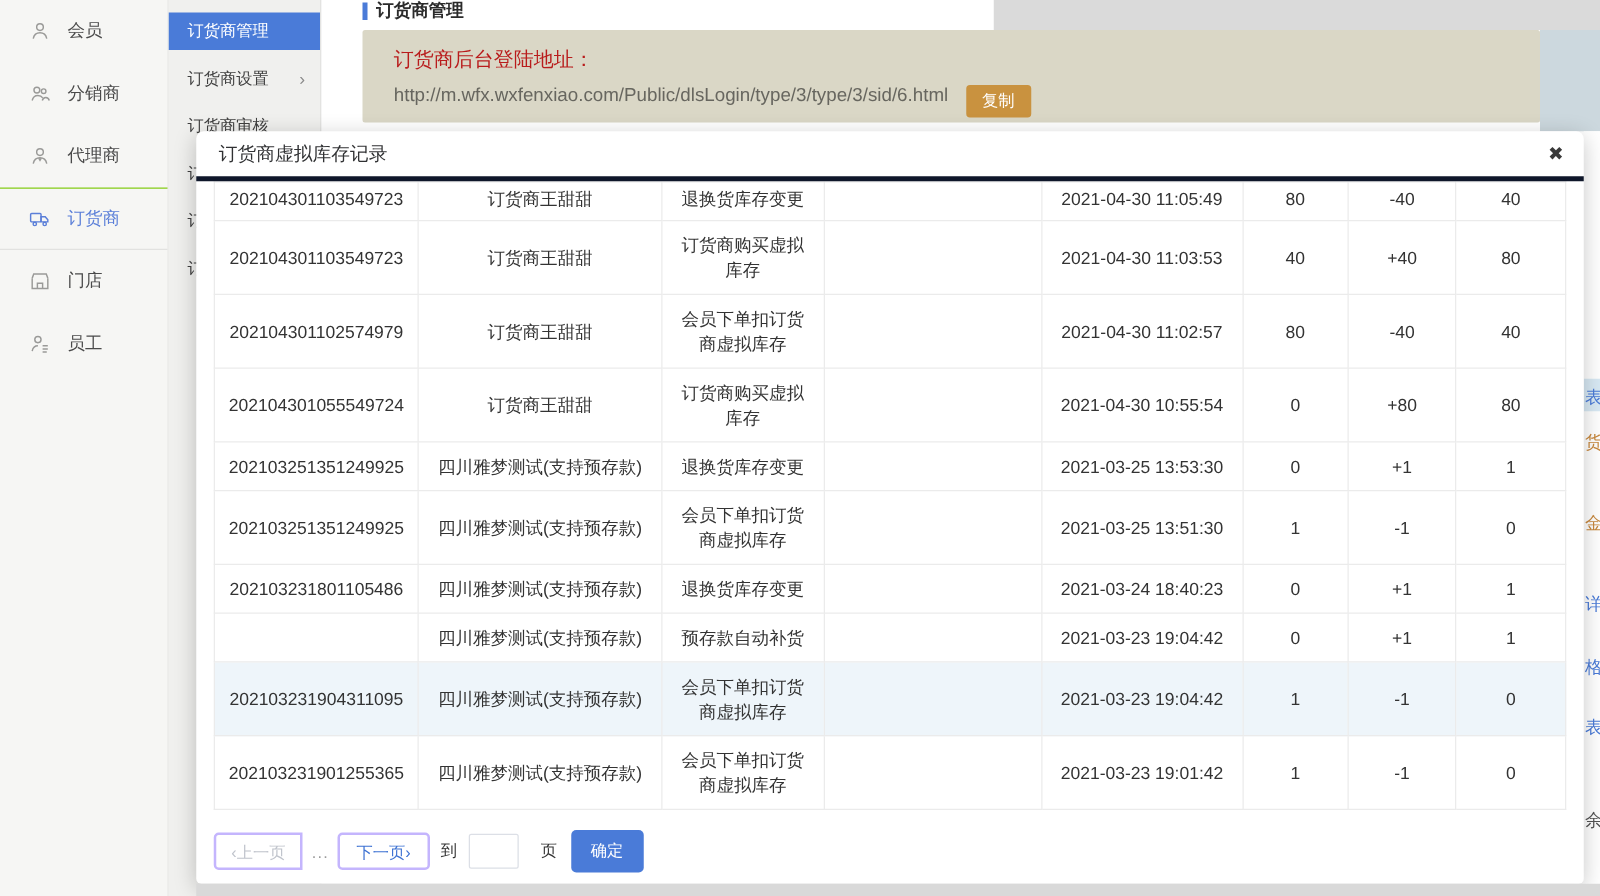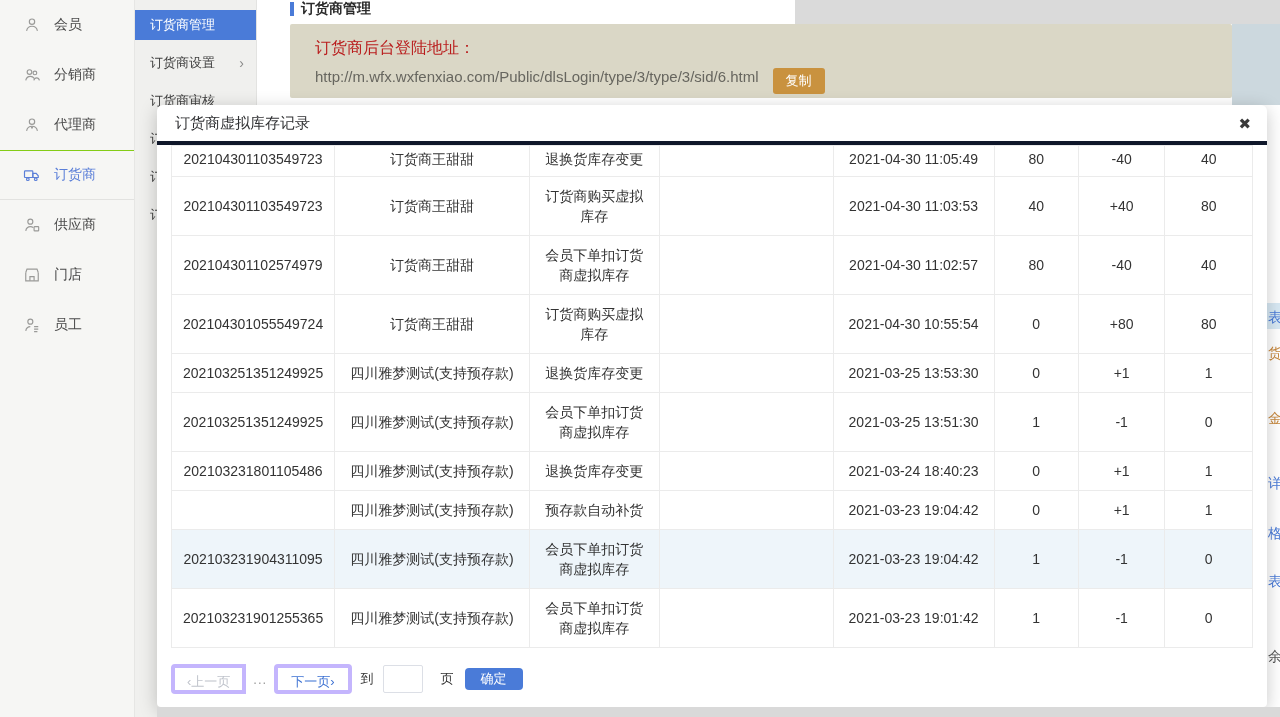--- a/index.html
+++ b/index.html
@@ -59,32 +59,32 @@
     cursor:pointer; line-height:20px; }
   .modal-body { padding:0 14px; }
   table.rec { width:100%; border-collapse:collapse; table-layout:fixed; }
   table.rec td { border:1px solid #ebebeb; text-align:center; font-size:14px; color:#333;
     padding:9px 10px; line-height:20px; word-break:break-all; }
   table.rec tr:first-child td { padding-top:3px; padding-bottom:7px; }
   table.rec tr.hl td { background:#eef5fa; }
 
   
   .pager { margin-top:16px; display:flex; align-items:center; padding-left:0; }
-  .pg-prev, .pg-page, .pg-next { border:4px solid #c4b5fd; background:#fff; height:30px;
+  .pg-prev, .pg-page, .pg-next { border:2px solid #c4b5fd; background:#fff; height:30px;
     line-height:28px; font-size:13px; display:inline-block; text-align:center; cursor:pointer; }
   .pg-prev { border-radius:4px 0 0 4px; color:#c0c4cc; padding:0 12px; }
   .pg-page { width:38px; color:#3f73d3; margin-left:-1px; }
   .pg-page.active { background:var(--accent); border-color:var(--accent); color:#fff; }
   .pg-page.last { border-radius:0 4px 4px 0; }
   .pg-ellipsis { color:#9b9b9b; font-size:13px; margin:0 7px; letter-spacing:1px; }
   .pg-next { border-radius:4px; color:#3f73d3; padding:0 13px; }
   .pg-goto { font-size:13px; color:#333; margin:0 9px; }
   .pg-input { width:40px; height:28px; border:1px solid #dcdfe6; border-radius:2px; margin-right:9px;
     font-size:13px; text-align:center; }
-  .pg-confirm { background:var(--accent); color:#fff; border:none; border-radius:4px; height:22px;
+  .pg-confirm { background:var(--accent); color:#fff; border:none; border-radius:4px; height:34px;
     padding:0 16px; font-size:13px; margin-left:2px; cursor:pointer; }
 </style>
 </head>
 <body>
 
 <div class="page">
   <div class="page-title">
     <span class="tbar"></span>
     <span class="ttext">订货商管理</span>
   </div>
@@ -133,30 +133,20 @@
     <div class="side-item active">
       <span class="s-icon">
         <svg viewBox="0 0 24 24">
           <rect x="3" y="7" width="10" height="8" rx="1"></rect>
           <path d="M13 10h4l2.5 3v2H13z"></path>
           <circle cx="7" cy="17" r="1.6"></circle>
           <circle cx="16.5" cy="17" r="1.6"></circle>
         </svg>
       </span>
       <span>订货商</span>
-    </div>
-    <div class="side-item">
-      <span class="s-icon">
-        <svg viewBox="0 0 24 24">
-          <circle cx="10" cy="8" r="3"></circle>
-          <path d="M4.5 19c.7-3.5 3-5 5.5-5 1.4 0 2.6.4 3.6 1.2"></path>
-          <rect x="14.5" y="14" width="5.5" height="5" rx="0.8"></rect>
-        </svg>
-      </span>
-      <span>供应商</span>
     </div>
     <div class="side-item">
       <span class="s-icon">
         <svg viewBox="0 0 24 24">
           <path d="M4.5 9L6 5h12l1.5 4"></path>
           <path d="M4.5 9v10h15V9"></path>
           <path d="M9.5 19v-5h5v5"></path>
         </svg>
       </span>
       <span>门店</span>

